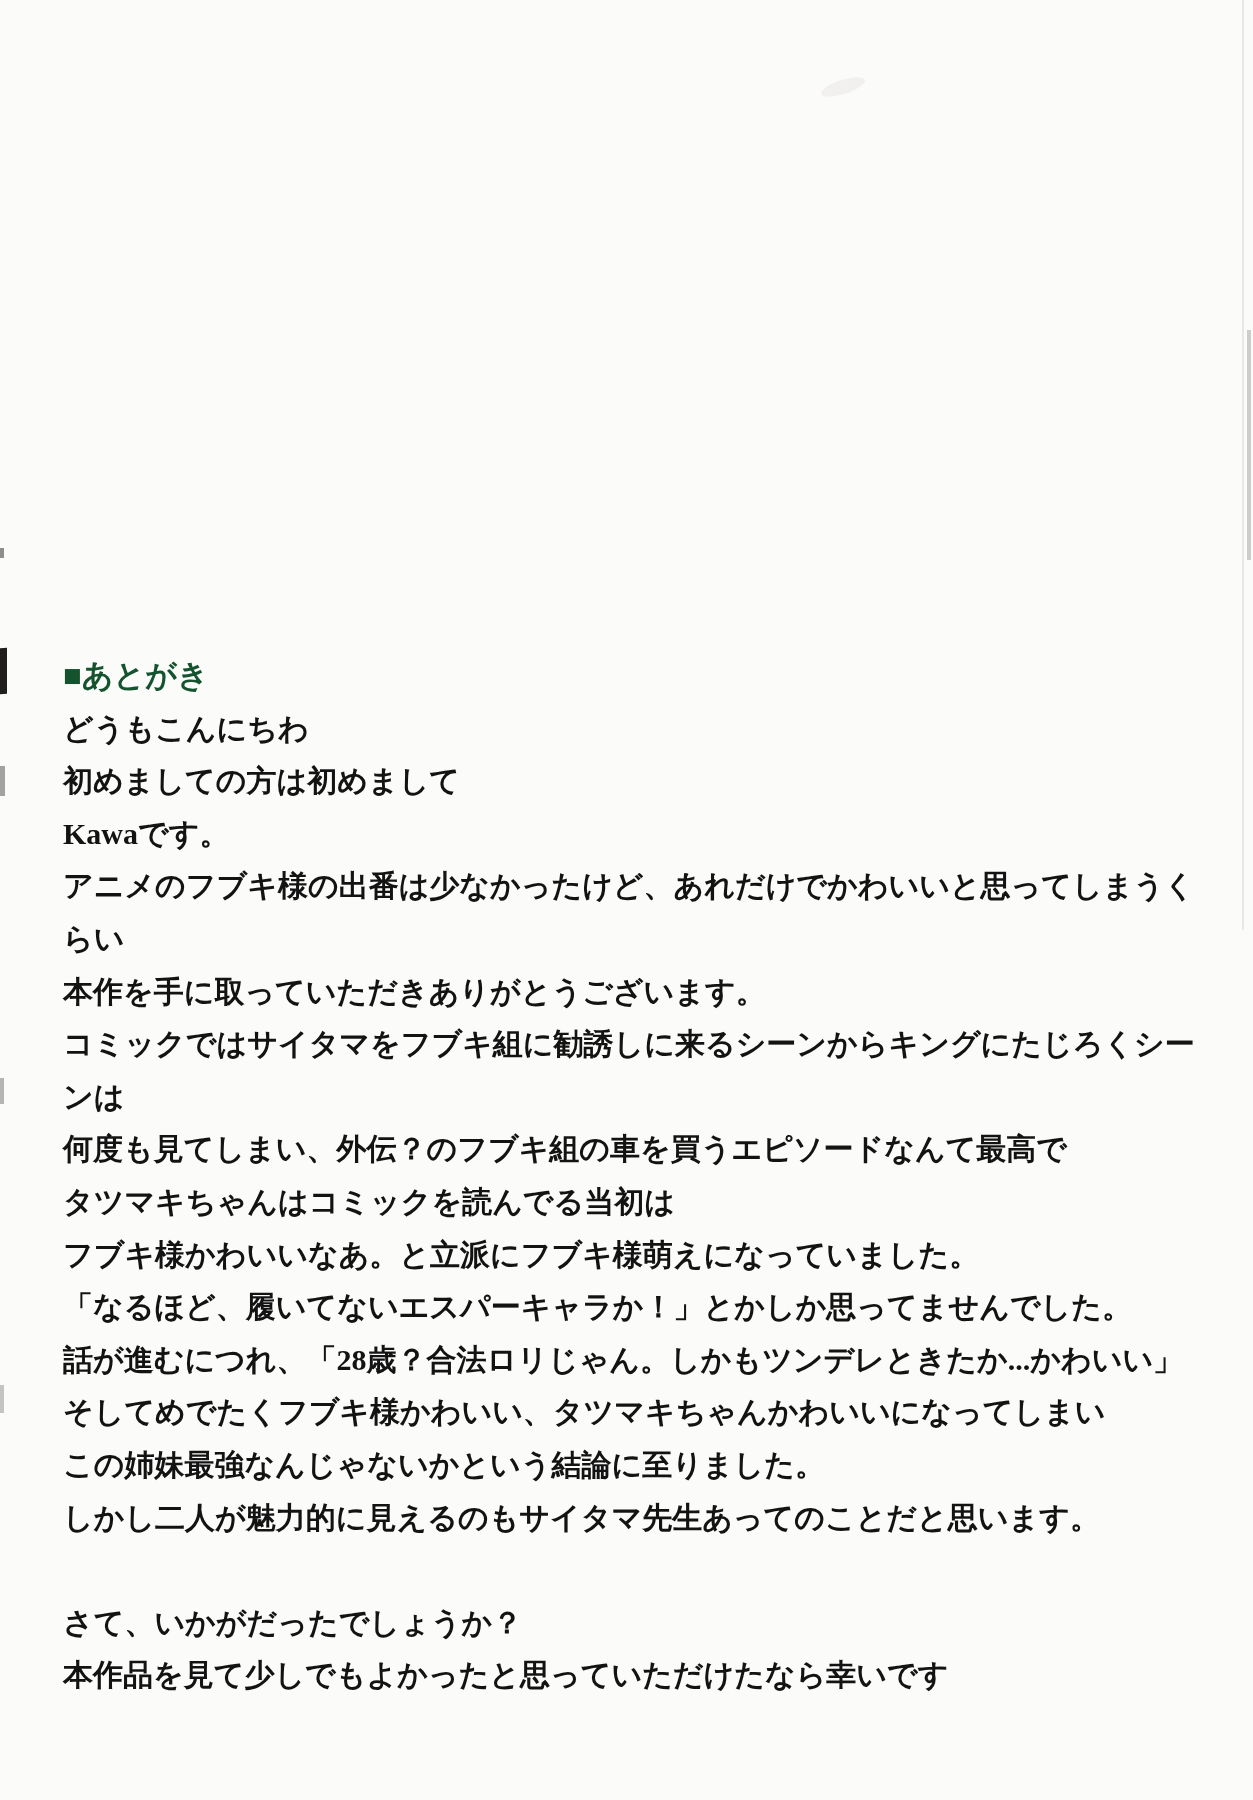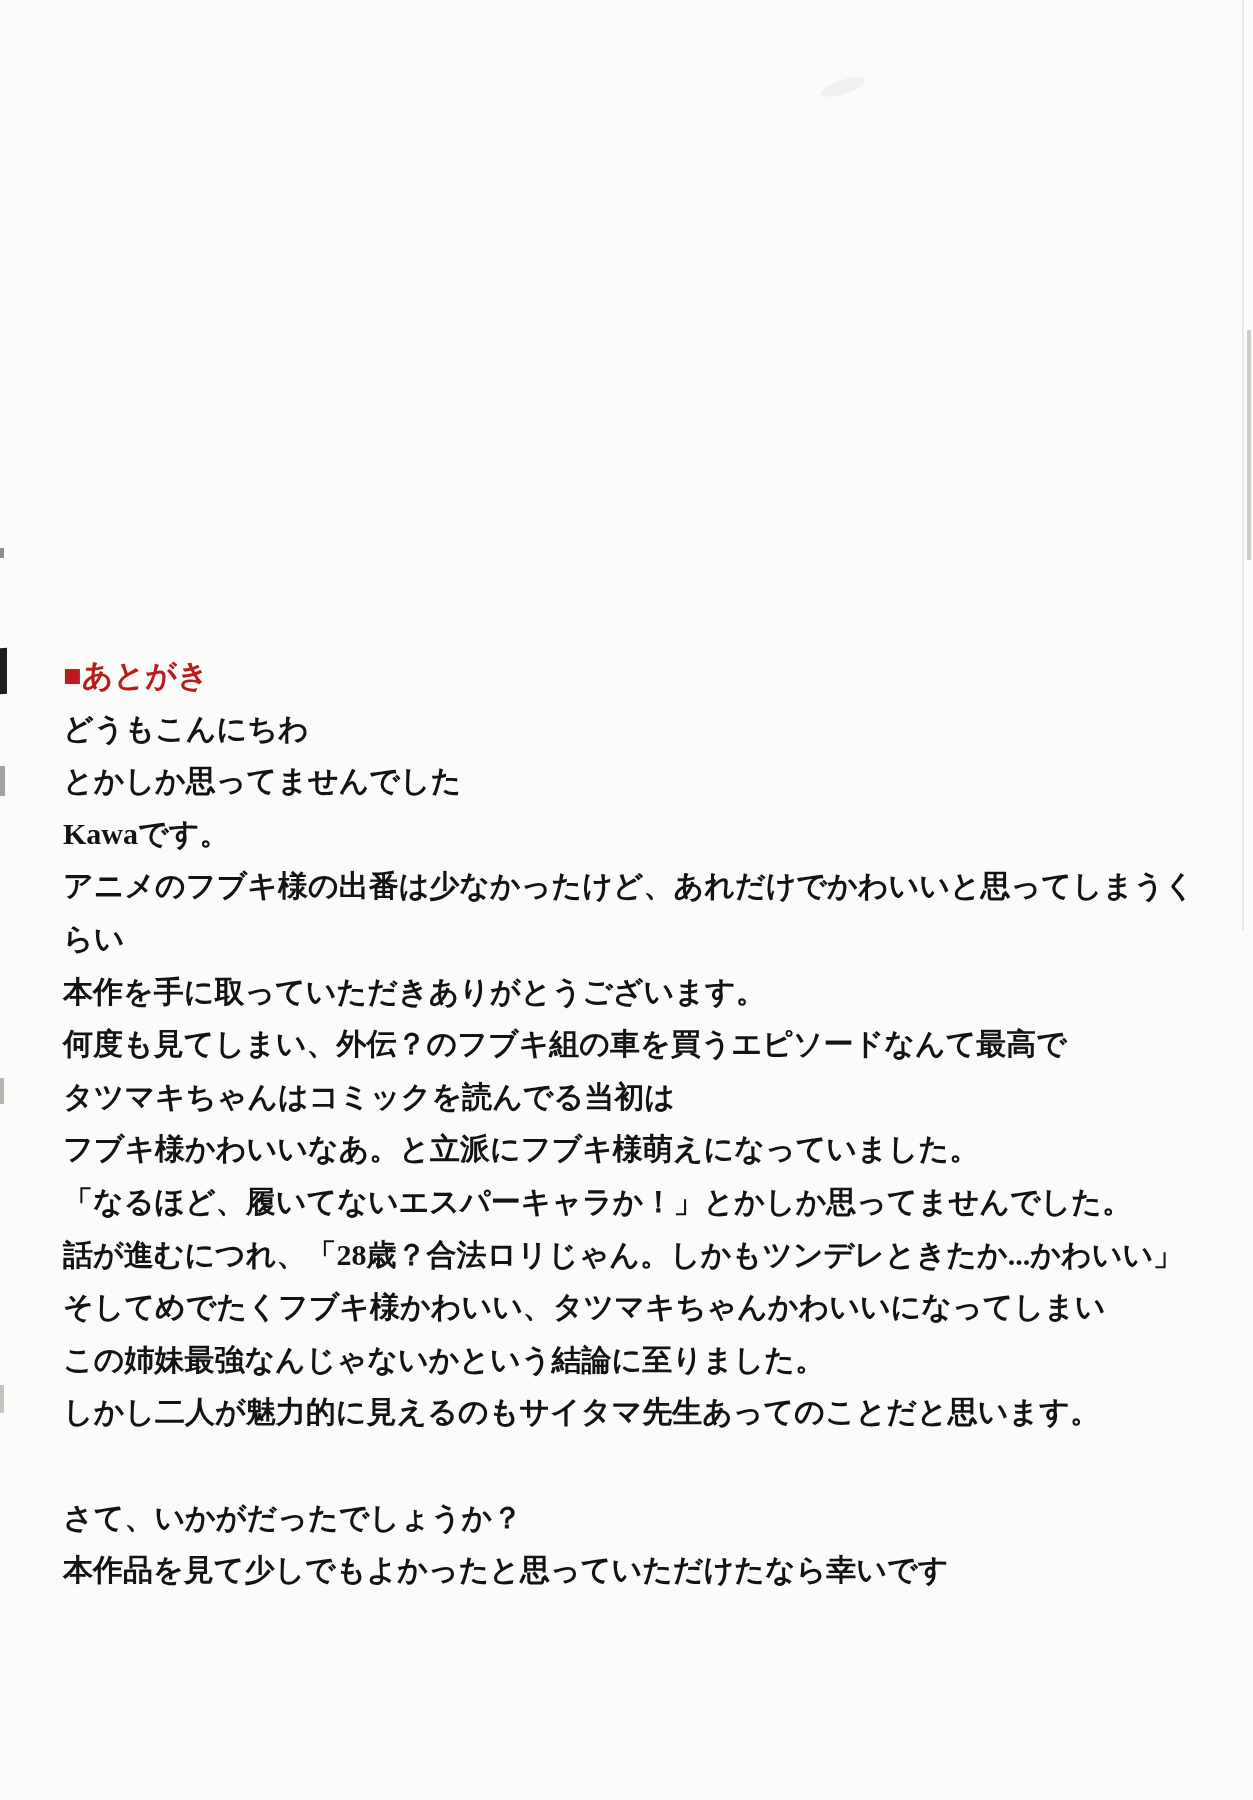--- a/index.html
+++ b/index.html
@@ -21,21 +21,21 @@
     font-weight:600;
     color:#131313;
     letter-spacing:0px;
   }
   .heading{
     margin:0;
     font-family:"Liberation Sans","DejaVu Sans",sans-serif;
     font-size:31px;
     line-height:52.6px;
     font-weight:700;
-    color:#b91c1c;
+    color:#14532d;
   }
   p.line{margin:0;}
   .spacer{height:52.6px;}
   
   .artifact{position:absolute;}
   .a-left-1{left:0;top:648px;width:7px;height:46px;background:#1f1e1d;transform:skewY(-4deg);}
   .a-left-2{left:0;top:766px;width:5px;height:30px;background:#a3a2a0;}
   .a-left-3{left:0;top:1078px;width:4px;height:26px;background:#b7b5b2;}
   .a-left-4{left:0;top:1385px;width:4px;height:28px;background:#c6c4c1;}
   .a-left-5{left:0;top:548px;width:4px;height:10px;background:#8f8e8c;}
@@ -45,24 +45,25 @@
 </style>
 </head>
 <body>
 
 <div class="page">
 
   <div class="text-block">
     <h2 class="heading">■あとがき</h2>
 
     <p class="line">どうもこんにちわ</p>
-    <p class="line">とかしか思ってませんでした</p>
+    <p class="line">初めましての方は初めまして</p>
     <p class="line">Kawaです。</p>
     <p class="line">アニメのフブキ様の出番は少なかったけど、あれだけでかわいいと思ってしまうくらい</p>
     <p class="line">本作を手に取っていただきありがとうございます。</p>
+    <p class="line">コミックではサイタマをフブキ組に勧誘しに来るシーンからキングにたじろくシーンは</p>
     <p class="line">何度も見てしまい、外伝？のフブキ組の車を買うエピソードなんて最高で</p>
     <p class="line">タツマキちゃんはコミックを読んでる当初は</p>
     <p class="line">フブキ様かわいいなあ。と立派にフブキ様萌えになっていました。</p>
     <p class="line">「なるほど、履いてないエスパーキャラか！」とかしか思ってませんでした。</p>
     <p class="line">話が進むにつれ、「28歳？合法ロリじゃん。しかもツンデレときたか...かわいい」</p>
     <p class="line">そしてめでたくフブキ様かわいい、タツマキちゃんかわいいになってしまい</p>
     <p class="line">この姉妹最強なんじゃないかという結論に至りました。</p>
     <p class="line">しかし二人が魅力的に見えるのもサイタマ先生あってのことだと思います。</p>
 
     <div class="spacer"></div>

